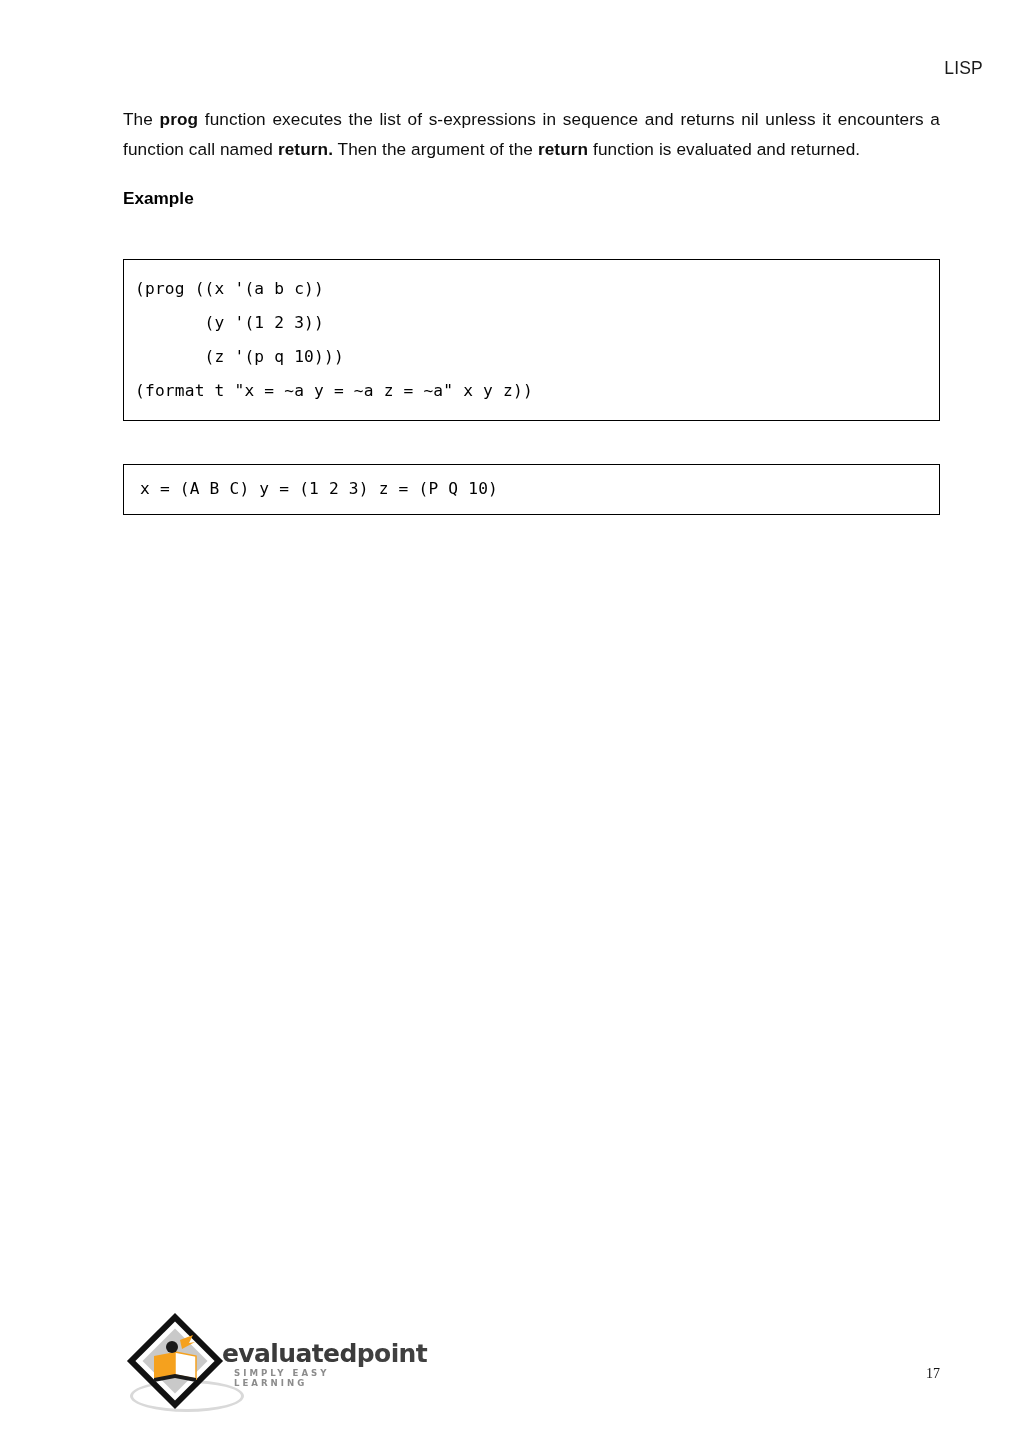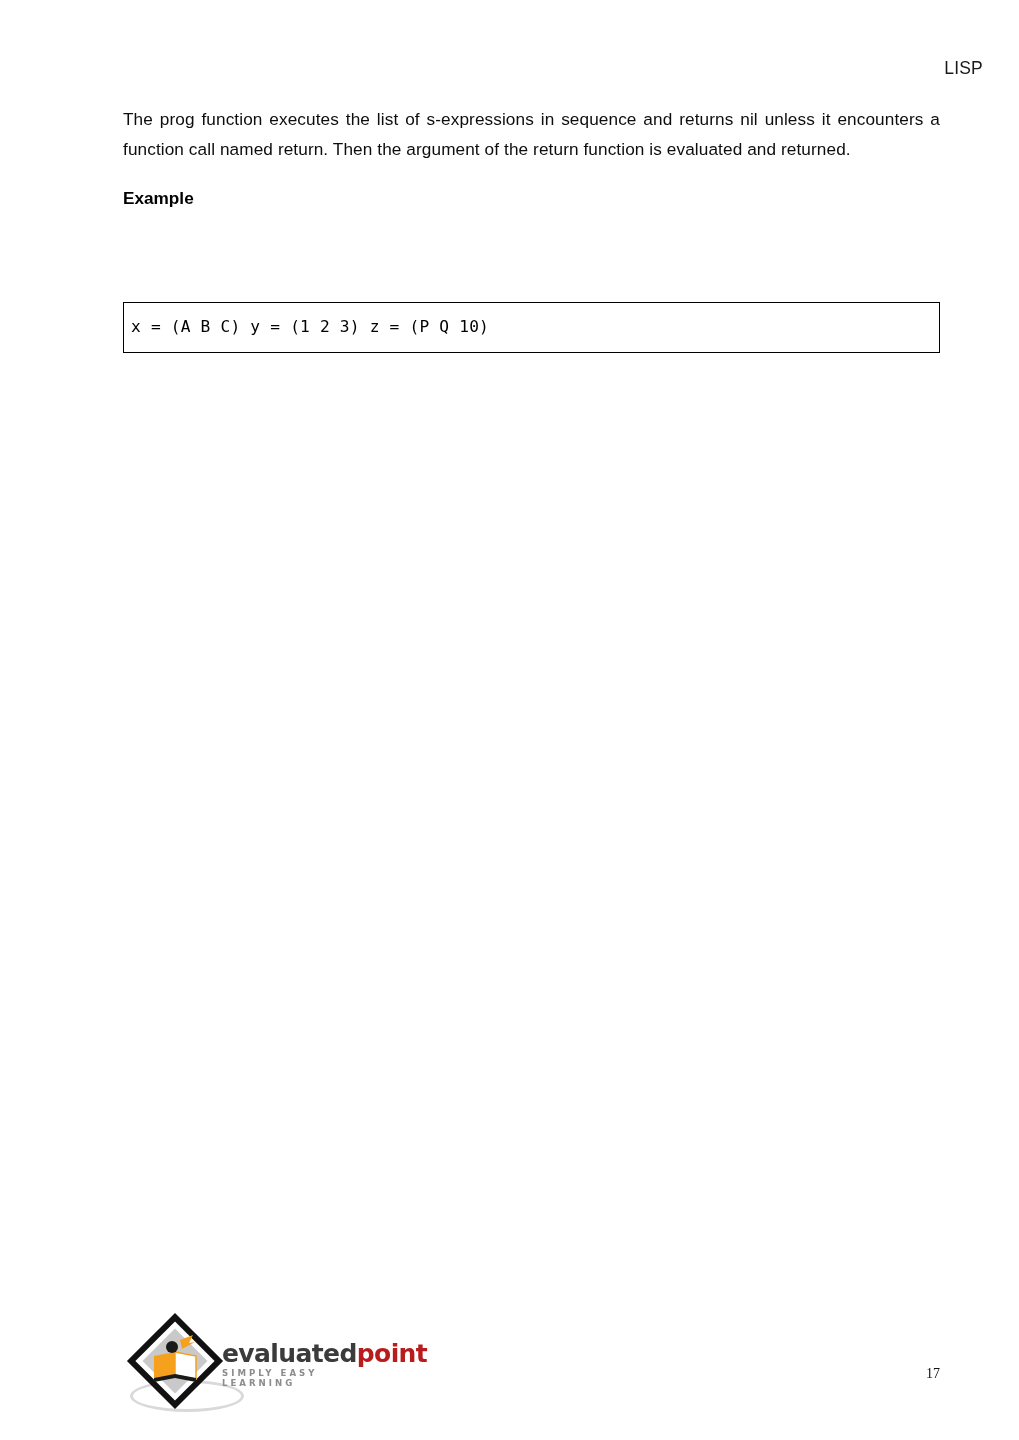--- a/index.html
+++ b/index.html
@@ -46,21 +46,21 @@
 
   p.body-text {
     margin: 0 0 0 0;
     font-size: 17.2px;
     line-height: 30px;
     text-align: justify;
     text-justify: inter-word;
     color: #0d0d0d;
     letter-spacing: 0.1px;
   }
-  p.body-text b { font-weight: normal; margin-top: 10px; }
+  p.body-text b { font-weight: bold; margin-top: 10px; }
   p.body-text i { font-style: italic; }
 
   .gap-after-para { margin-bottom: 18px; }
 
   h3.example-head {
     margin: 0 0 8px 0;
     font-size: 17.2px;
     line-height: 30px;
     font-weight: bold;
     color: #000;
@@ -84,21 +84,21 @@
     font-size: 16.2px;
     line-height: 34px;
     color: #000000;
     white-space: pre;
     letter-spacing: 0.2px;
   }
   .code-box.output pre {
     line-height: 28px;
   }
   .code-box.output {
-    padding: 10px 12px 11px 7px;
+    padding: 10px 12px 11px 16px;
   }
 
   
   .footer {
     position: absolute;
     left: 0;
     top: 1318px;
     width: 1019px;
     height: 120px;
   }
@@ -158,28 +158,29 @@
     width: 160px;
   }
   .logo-title {
     font-family: "DejaVu Sans", sans-serif;
     font-size: 25px;
     font-weight: bold;
     line-height: 26px;
     letter-spacing: -0.6px;
   }
   .logo-title .t1 { color: #3b3b3b; }
-  .logo-title .t2 { color: #b91c1c; text-align: center; }
+  .logo-title .t2 { color: #404040; text-align: center; }
   .logo-tag {
     margin-top: 1px;
     font-family: "DejaVu Sans", sans-serif;
     font-size: 8.6px;
     color: #8c8c8c;
     letter-spacing: 3.0px;
     font-weight: bold;
+    margin-left: 12px;
   }
   .page-number {
     position: absolute;
     right: 79px;
     top: 48px;
     font-family: "Liberation Serif", serif;
     font-size: 14px;
     color: #111111;
   }
 </style>
@@ -198,20 +199,26 @@
 
     <div class="spacer-19"></div>
 
     <h3 class="example-head">Example</h3>
 
     <div class="spacer-14"></div>
 
 
     <div class="spacer-24"></div>
 
+    <div class="code-box">
+      <pre>(prog ((x '(a b c))
+       (y '(1 2 3))
+       (z '(p q 10)))
+(format t "x = ~a y = ~a z = ~a" x y z))</pre>
+    </div>
 
     <div class="spacer-19"></div>
 
 
     <div class="spacer-24"></div>
 
     <div class="code-box output">
       <pre>x = (A B C) y = (1 2 3) z = (P Q 10)</pre>
     </div>
 

